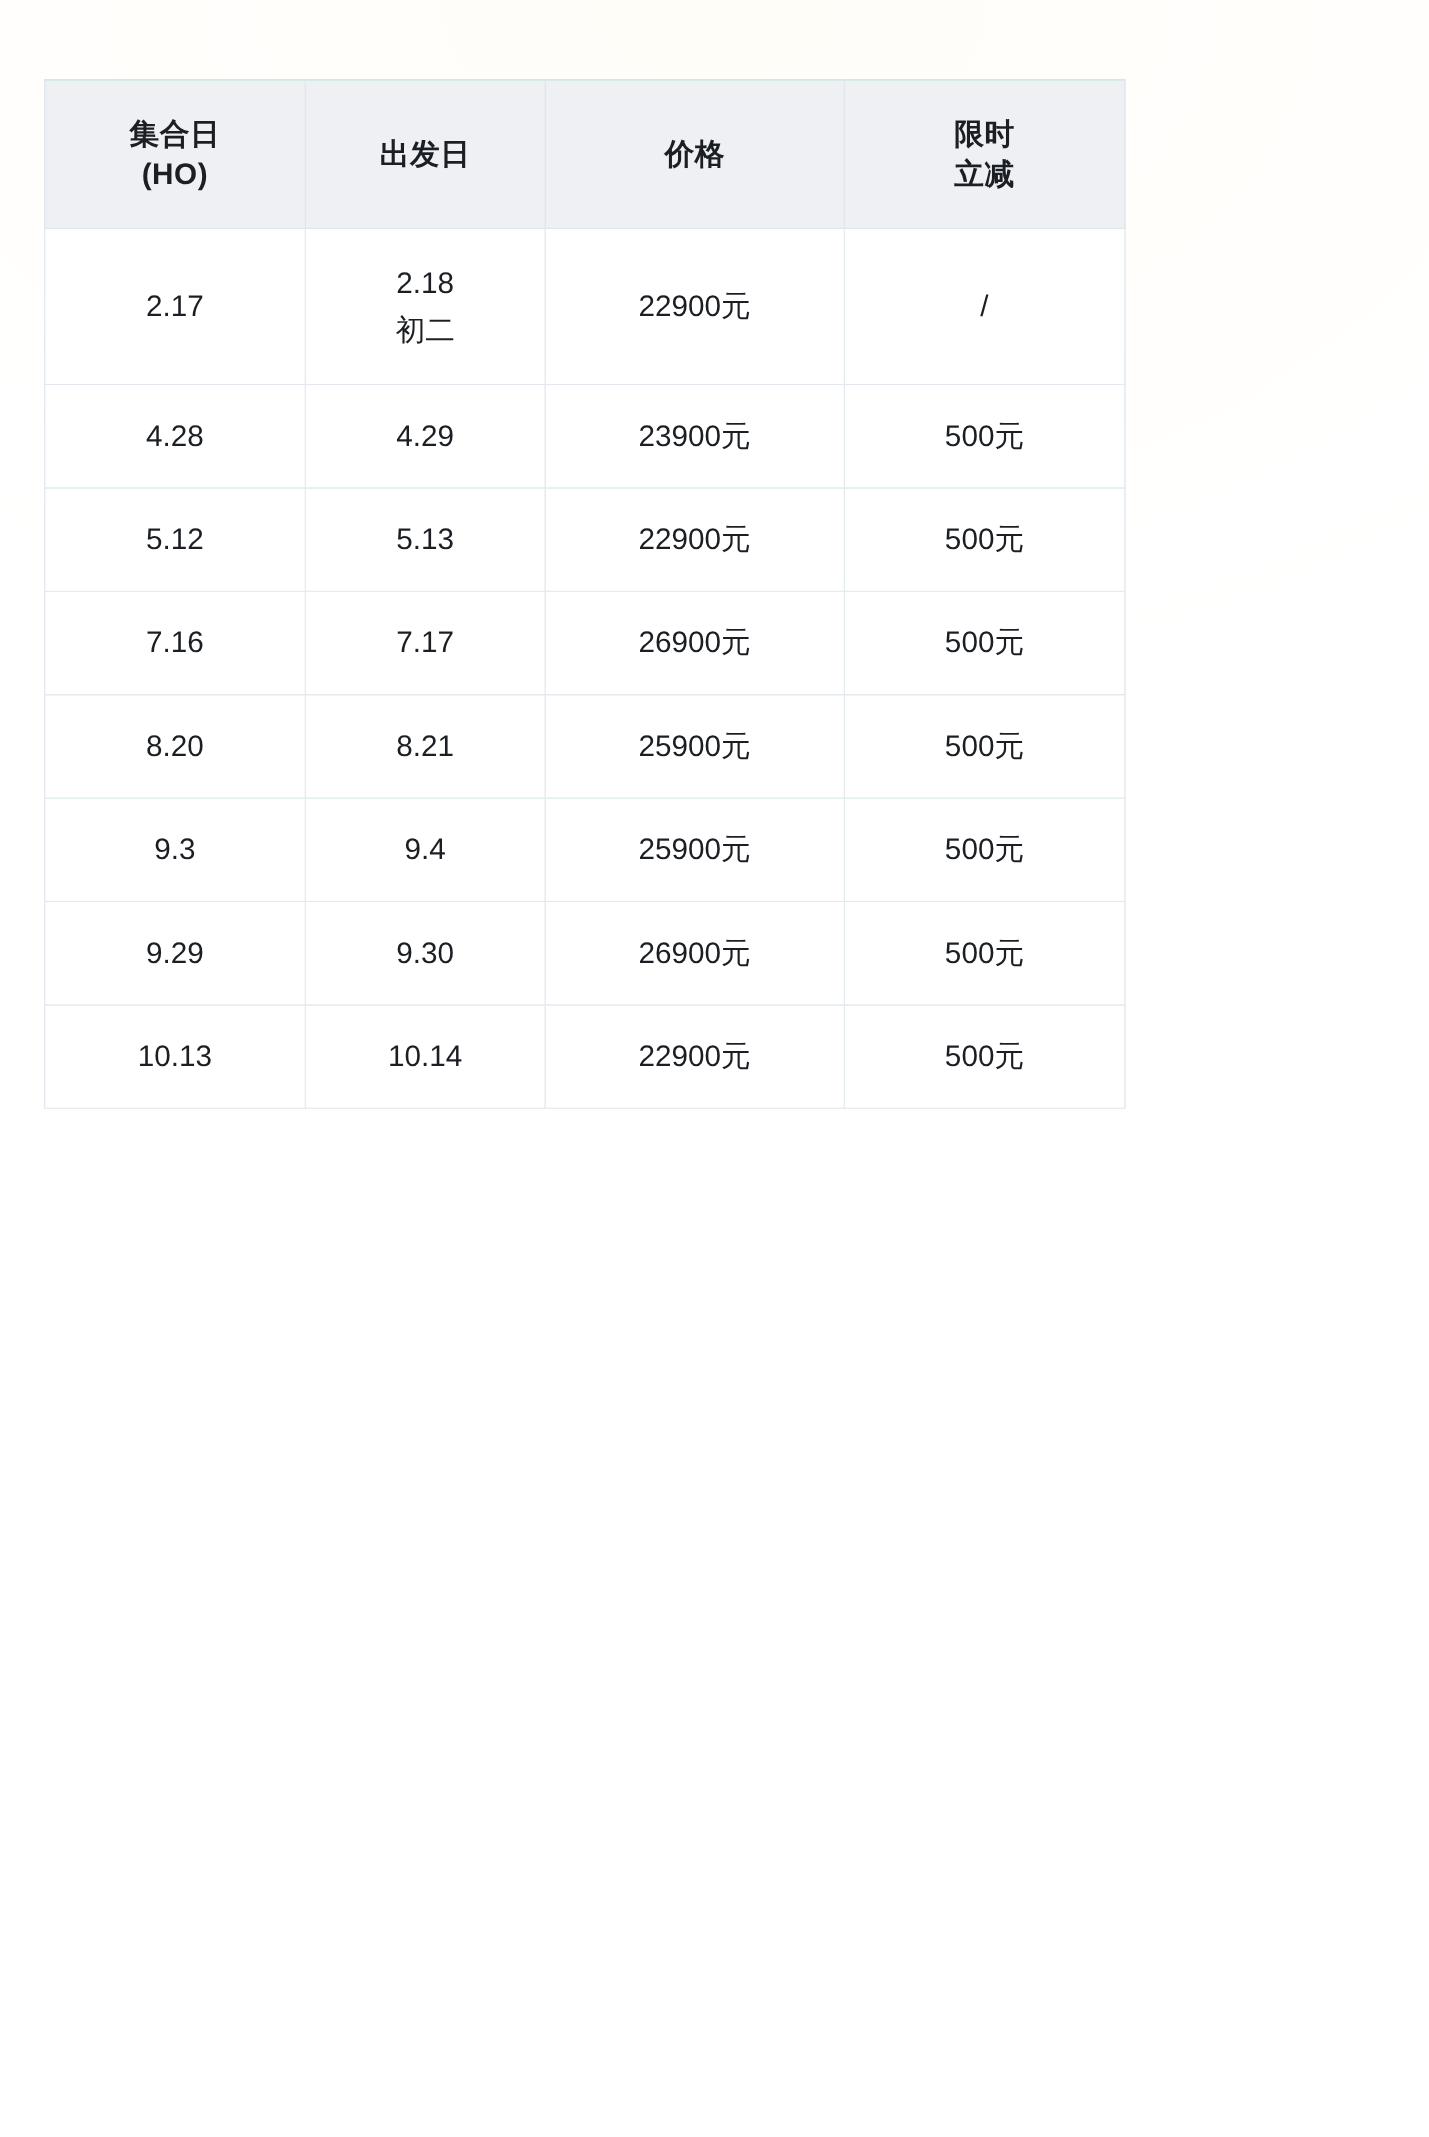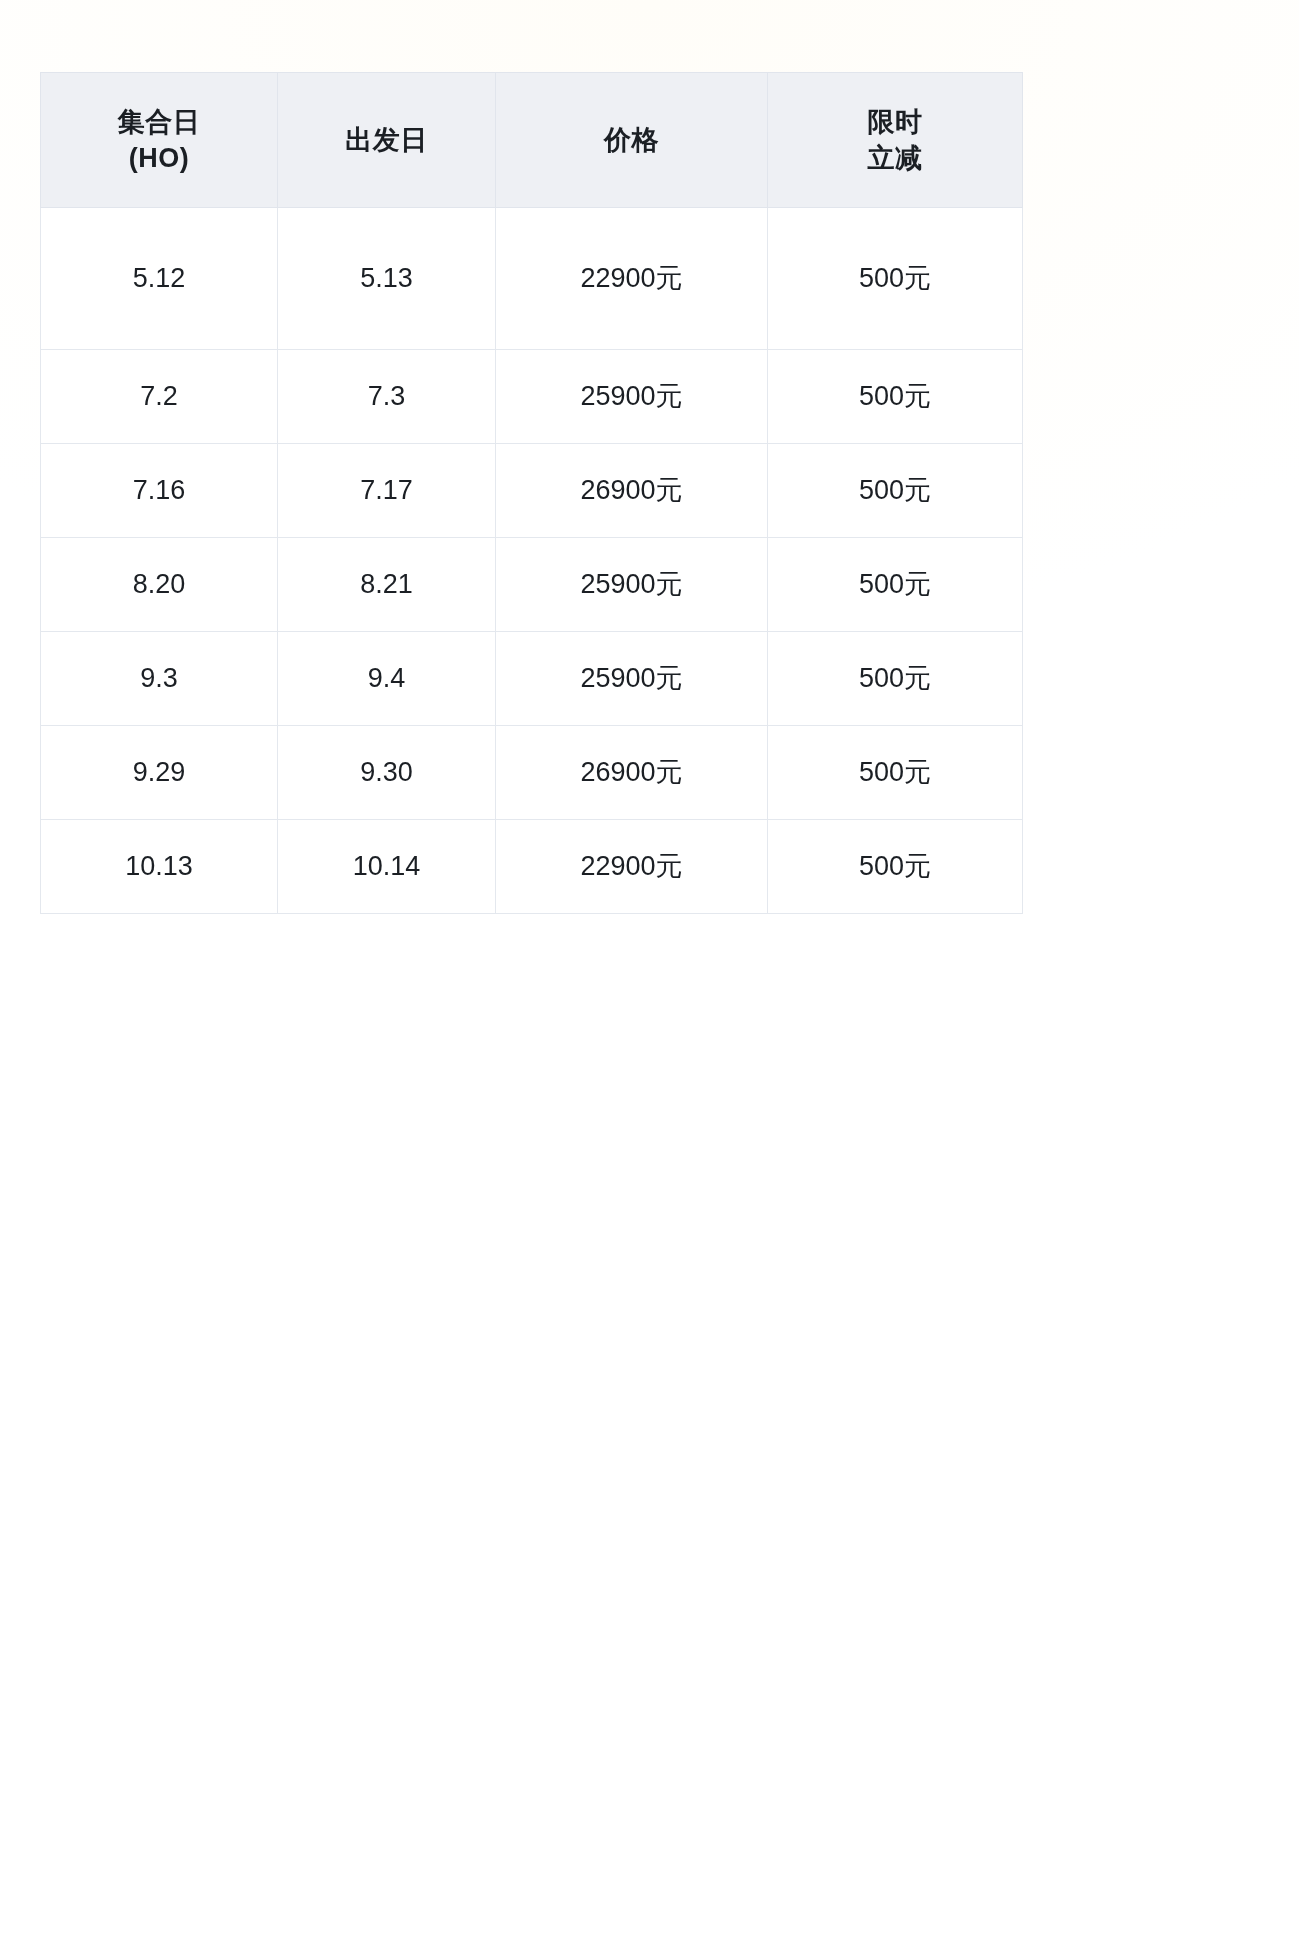--- a/index.html
+++ b/index.html
@@ -117,53 +117,76 @@
           <th>
             <span class="hl">限时</span>
             <span class="hl">立减</span>
           </th>
         </tr>
       </thead>
       <tbody id="table-body">
           <tr>
             <td>
               <span class="cell-stack">
+                <span class="line">2.17</span>
+              </span>
+            </td>
+            <td>
+              <span class="cell-stack">
+                <span class="line">2.18</span>
+                <span class="line sub">初二</span>
+              </span>
+            </td>
+            <td>
+              <span class="cell-stack">
+                <span class="line">22900元</span>
+              </span>
+            </td>
+            <td>
+              <span class="cell-stack">
+                <span class="line">/</span>
+              </span>
+            </td>
+          </tr>
+          <tr>
+            <td>
+              <span class="cell-stack">
+                <span class="line">4.28</span>
+              </span>
+            </td>
+            <td>
+              <span class="cell-stack">
+                <span class="line">4.29</span>
+              </span>
+            </td>
+            <td>
+              <span class="cell-stack">
+                <span class="line">23900元</span>
+              </span>
+            </td>
+            <td>
+              <span class="cell-stack">
+                <span class="line">500元</span>
+              </span>
+            </td>
+          </tr>
+          <tr>
+            <td>
+              <span class="cell-stack">
                 <span class="line">5.12</span>
               </span>
             </td>
             <td>
               <span class="cell-stack">
                 <span class="line">5.13</span>
               </span>
             </td>
             <td>
               <span class="cell-stack">
                 <span class="line">22900元</span>
-              </span>
-            </td>
-            <td>
-              <span class="cell-stack">
-                <span class="line">500元</span>
-              </span>
-            </td>
-          </tr>
-          <tr>
-            <td>
-              <span class="cell-stack">
-                <span class="line">7.2</span>
-              </span>
-            </td>
-            <td>
-              <span class="cell-stack">
-                <span class="line">7.3</span>
-              </span>
-            </td>
-            <td>
-              <span class="cell-stack">
-                <span class="line">25900元</span>
               </span>
             </td>
             <td>
               <span class="cell-stack">
                 <span class="line">500元</span>
               </span>
             </td>
           </tr>
           <tr>
             <td>

